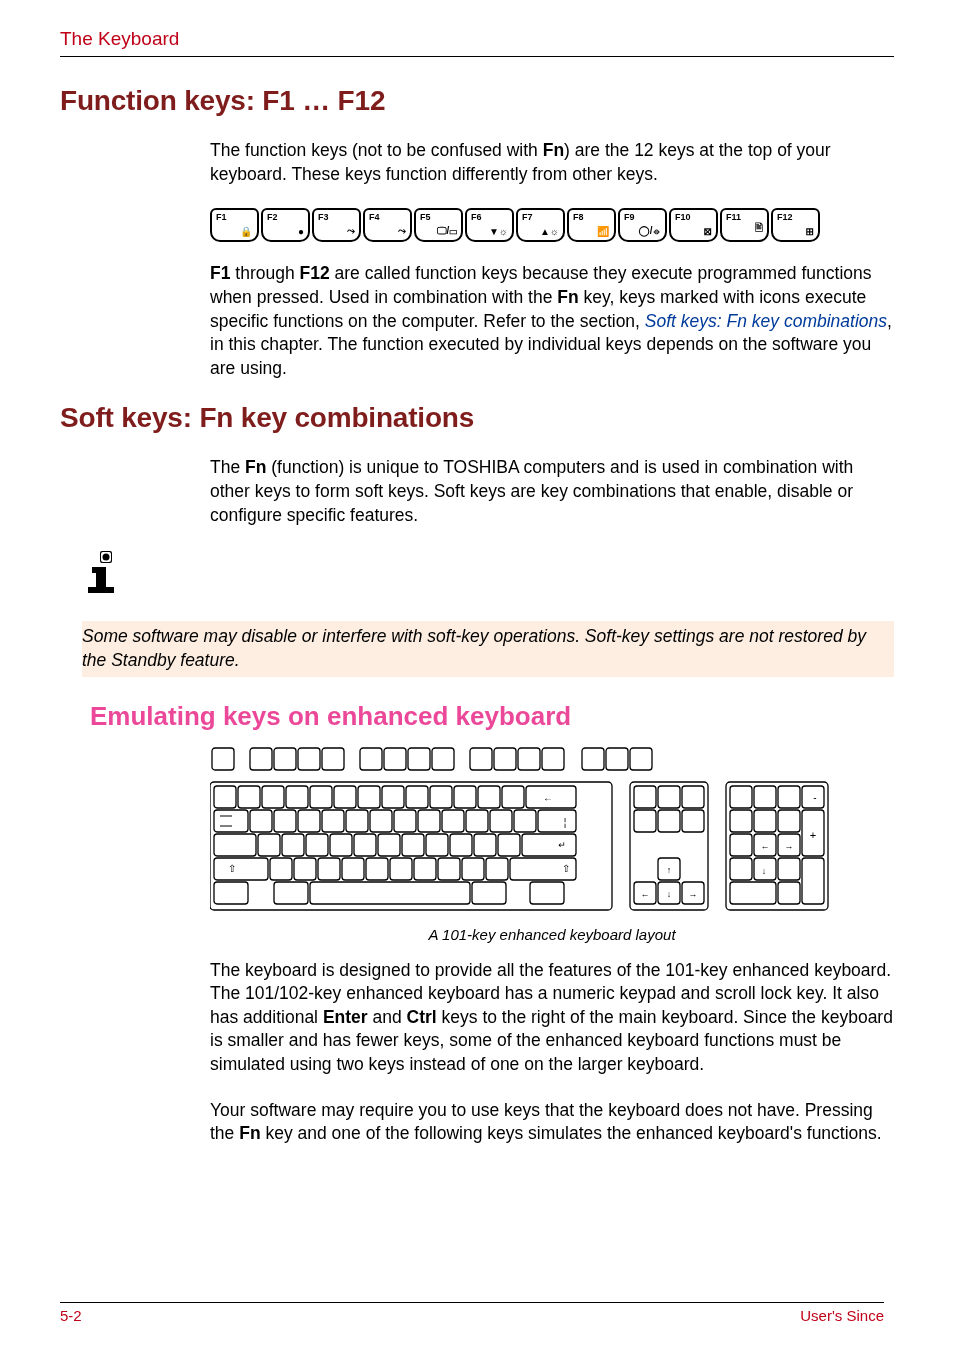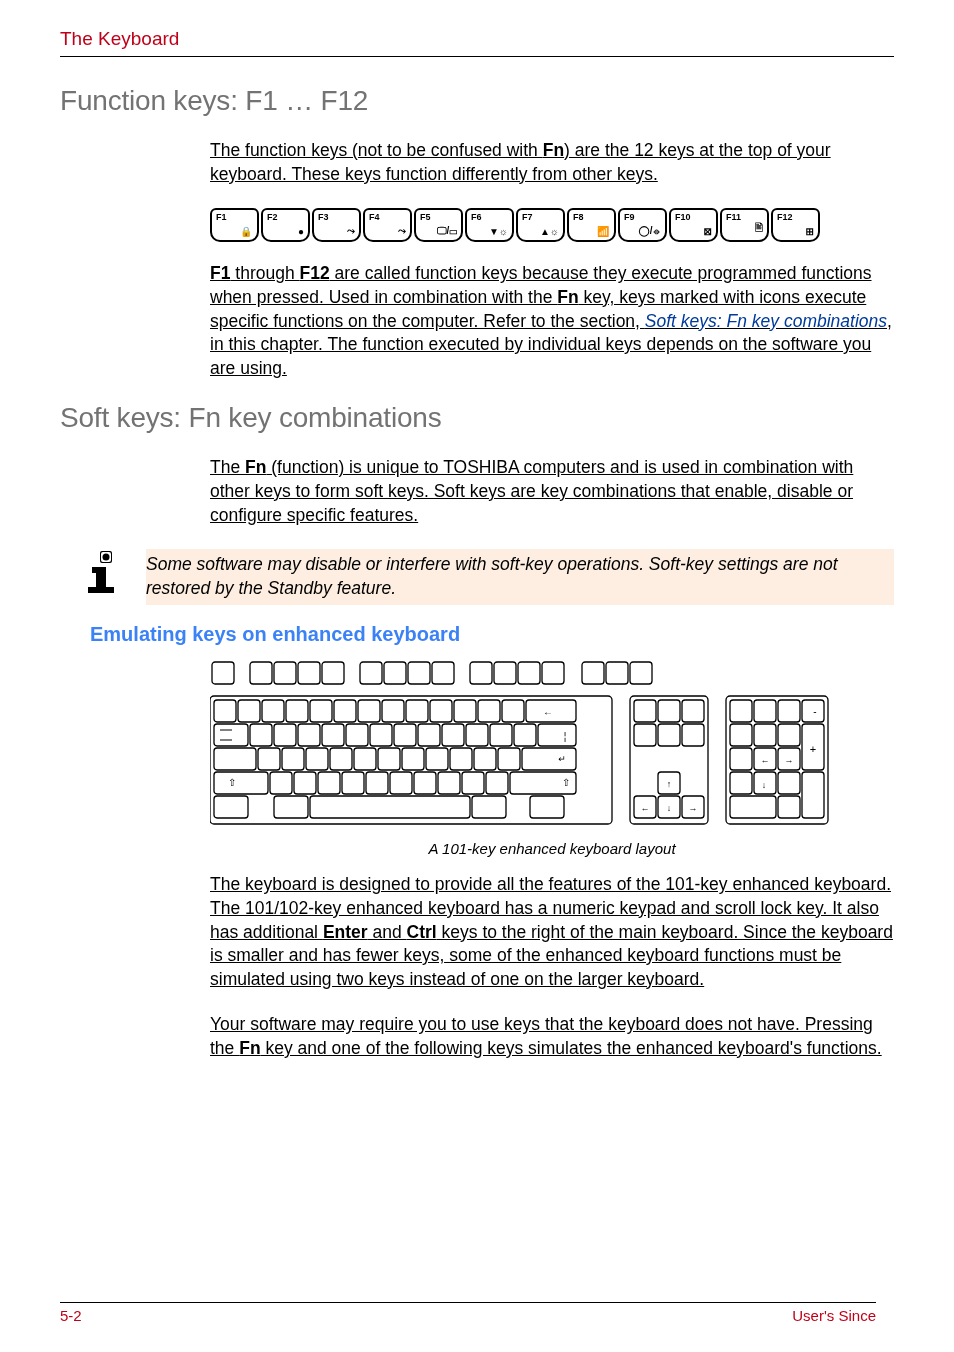--- a/index.html
+++ b/index.html
@@ -16,41 +16,40 @@
     color: #c00018;
     font-size: 19px;
     margin-bottom: 6px;
   }
   hr.hline {
     border: none;
     border-top: 1px solid #000;
     margin-bottom: 28px;
   }
   h1.red {
-    color: #737373;
+    color: #7f1d1d;
     font-family: Arial, Helvetica, sans-serif;
-    font-weight: 400;
+    font-weight: 700;
     font-size: 28px;
     margin-bottom: 22px;
     letter-spacing: -0.2px;
   }
   h2.blue {
-    color: #3b82f6;
+    color: #ec4899;
     font-family: Arial, Helvetica, sans-serif;
     font-weight: 900;
-    font-size: 20px;
+    font-size: 26px;
     margin-bottom: 14px;
     margin-left: 30px;
   }
   .body {
     margin-left: 150px;
     font-size: 17.5px;
     line-height: 1.35;
     margin-bottom: 22px;
-    text-decoration: underline;
   }
   .body b { font-weight: bold; }
   .link { color: #003a9b; font-style: italic; }
   .fkey-row {
     margin-left: 150px;
     margin-bottom: 20px;
     display: flex;
     gap: 2px;
   }
   .fkey {
@@ -72,23 +71,24 @@
   }
   .fkey .glyph {
     position: absolute;
     bottom: 3px;
     right: 4px;
     font-size: 10px;
   }
   .note-row {
     display: flex;
     align-items: flex-start;
-    margin-bottom: 18px;
+    margin-bottom: 24px;
     gap: 16px;
     margin-left: 22px;
+    flex-direction: column;
   }
   .note-bg {
     background: #fdeee1;
   }
   .note-icon {
     width: 48px;
     flex: 0 0 48px;
   }
   .note-text {
     flex: 1;
@@ -107,21 +107,21 @@
     color: #000000;
     font-style: italic;
     font-size: 15px;
     margin-bottom: 16px;
     margin-left: 150px;
   }
   .footer {
     position: absolute;
     bottom: 28px;
     left: 60px;
-    right: 78px;
+    right: 70px;
     text-align: right;
   }
   .footer hr {
     border: none;
     border-top: 1px solid #000;
     margin-bottom: 4px;
   }
   .footer-row {
     display: flex;
     justify-content: space-between;

